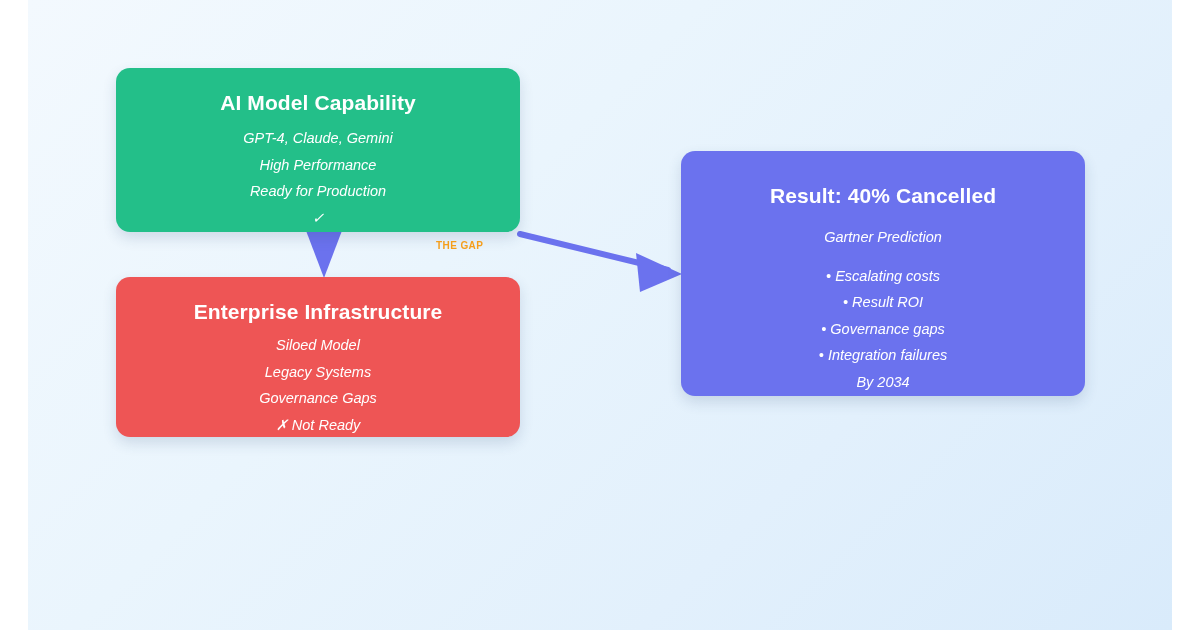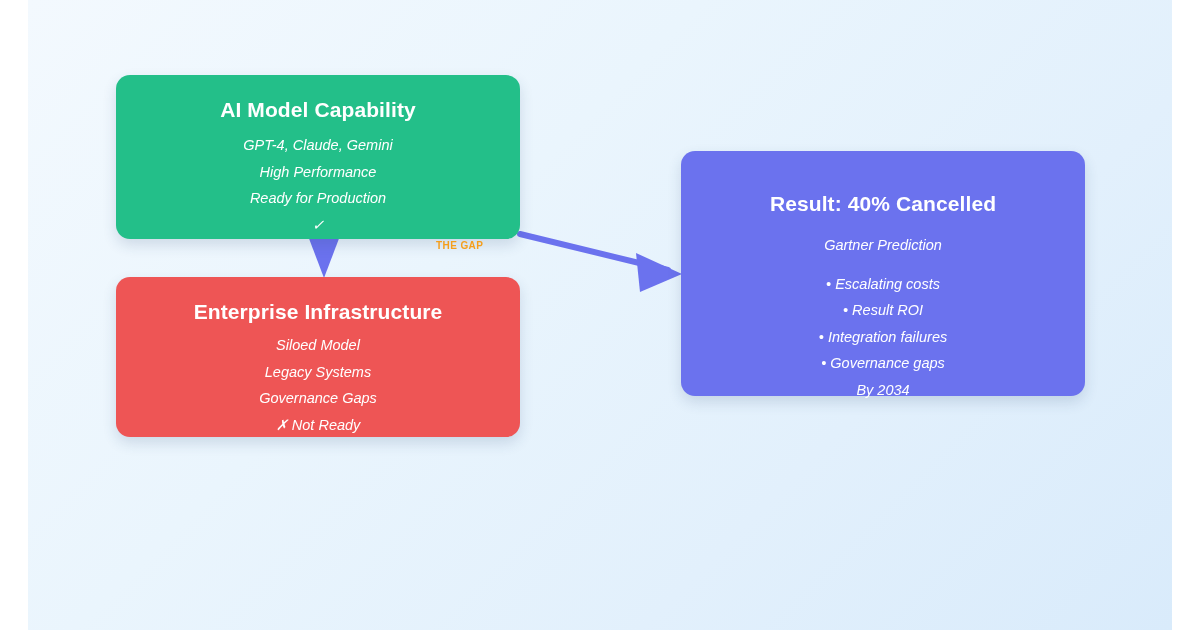--- a/index.html
+++ b/index.html
@@ -61,21 +61,21 @@
     margin: 0;
     padding: 6px 0 6px 0;
     color: #ffffff;
     white-space: nowrap;
     font-style: italic;
   }
 
   
   #node-capability {
     left: 88px;      
-    top: 75px;
+    top: 68px;
     width: 404px;
     height: 164px;
     background: #23bf89;
     justify-content: flex-start;
     padding-top: 22px;
     text-align: right;
   }
   #node-capability .node-title { margin-bottom: 10px; }
 
   
@@ -91,21 +91,21 @@
   #node-infrastructure .node-title { margin-bottom: 8px; }
 
   
   #node-result {
     left: 653px;     
     top: 151px;
     width: 404px;
     height: 245px;
     background: #6b72ee;
     justify-content: flex-start;
-    padding-top: 40px;
+    padding-top: 32px;
   }
   #node-result .node-title { margin-bottom: 16px; }
   #node-result .subtitle { padding-bottom: 18px; }
 
   
   #arrows {
     position: absolute;
     left: 0; top: 0;
     width: 1144px;
     height: 630px;
@@ -152,21 +152,21 @@
       <div class="node-line">Legacy Systems</div>
       <div class="node-line">Governance Gaps</div>
       <div class="node-line">✗  Not Ready</div>
     </div>
 
     <div class="node" id="node-result">
       <div class="node-title">Result: 40% Cancelled</div>
       <div class="node-line subtitle">Gartner Prediction</div>
       <div class="node-line">• Escalating costs</div>
       <div class="node-line">• Result ROI</div>
+      <div class="node-line">• Governance gaps</div>
       <div class="node-line">• Integration failures</div>
-      <div class="node-line">• Governance gaps</div>
       <div class="node-line">By 2034</div>
     </div>
 
     <div id="gap-label">THE GAP</div>
 
   </div>
 </div>
 
 </body></html>

